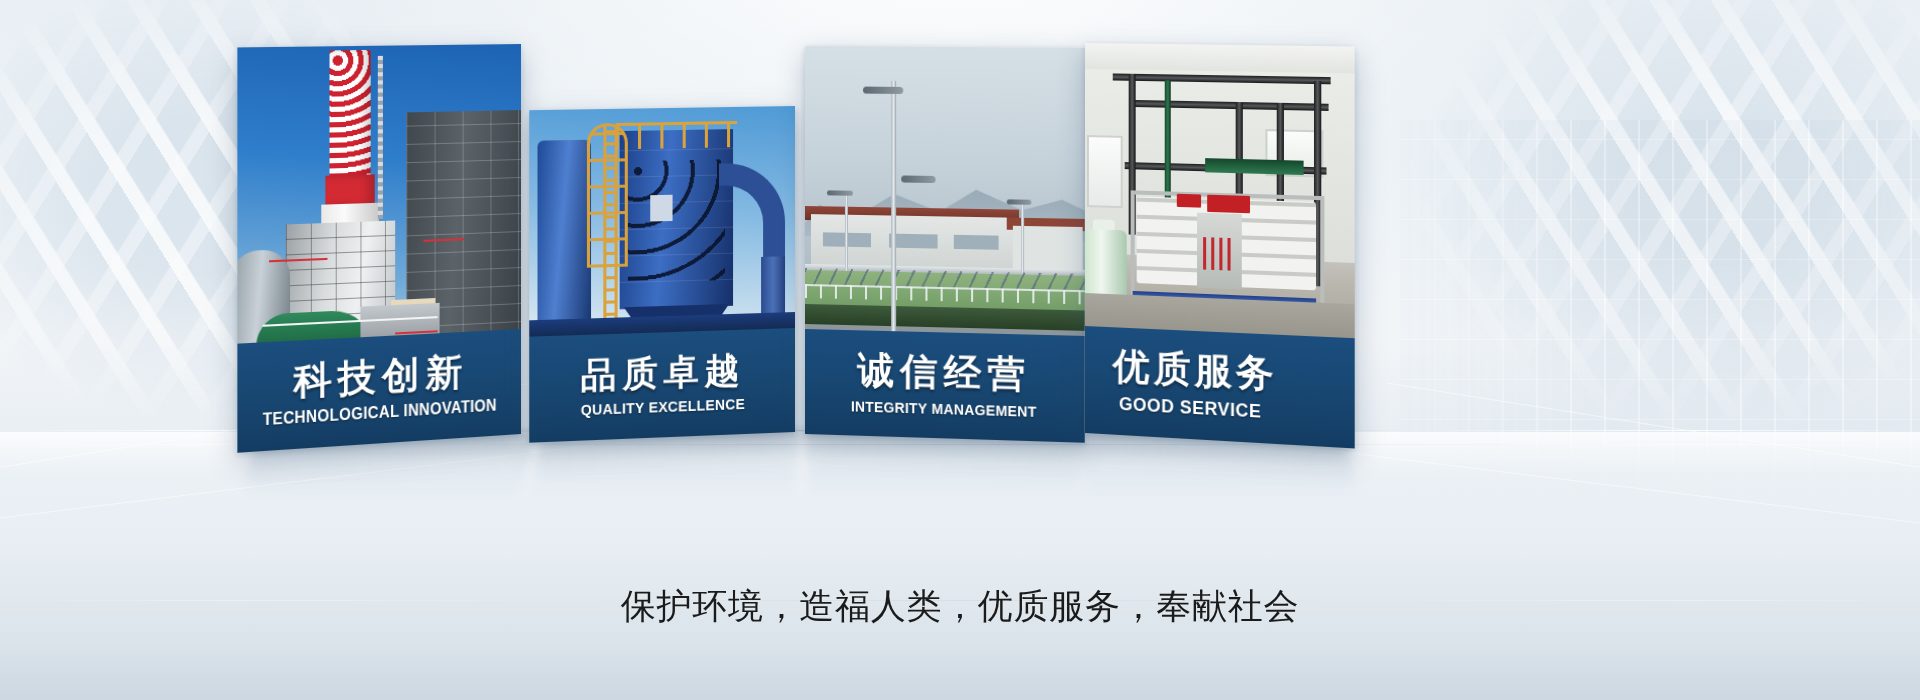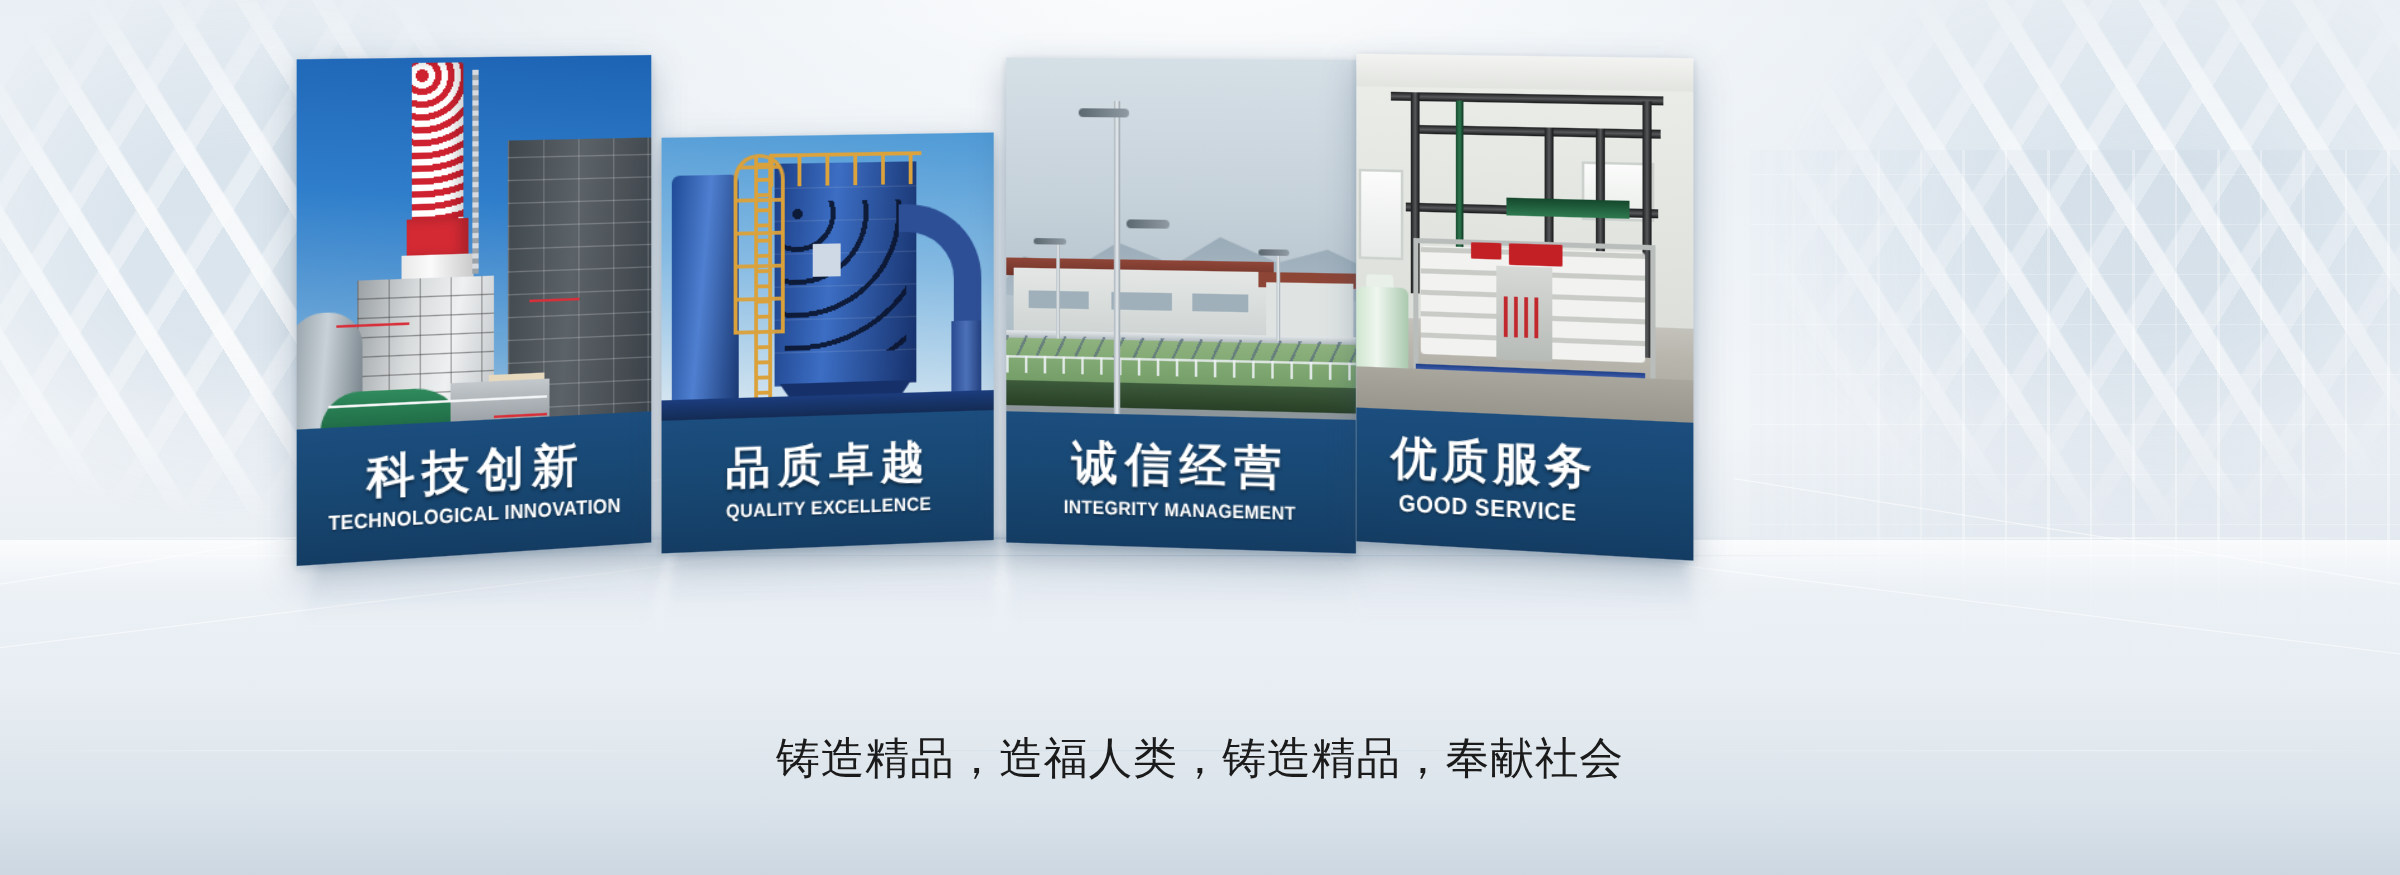--- a/index.html
+++ b/index.html
@@ -405,15 +405,15 @@
         </div>
       </div>
       <div class="caption">
         <div class="cap-cn">优质服务</div>
         <div class="cap-en">GOOD SERVICE</div>
       </div>
     </div>
 
   </div>
 
-  <div class="tagline">铸造精品，造福人类，铸造精品，奉献社会</div>
+  <div class="tagline">保护环境，造福人类，优质服务，奉献社会</div>
 
 </div>
 
 </body></html>

